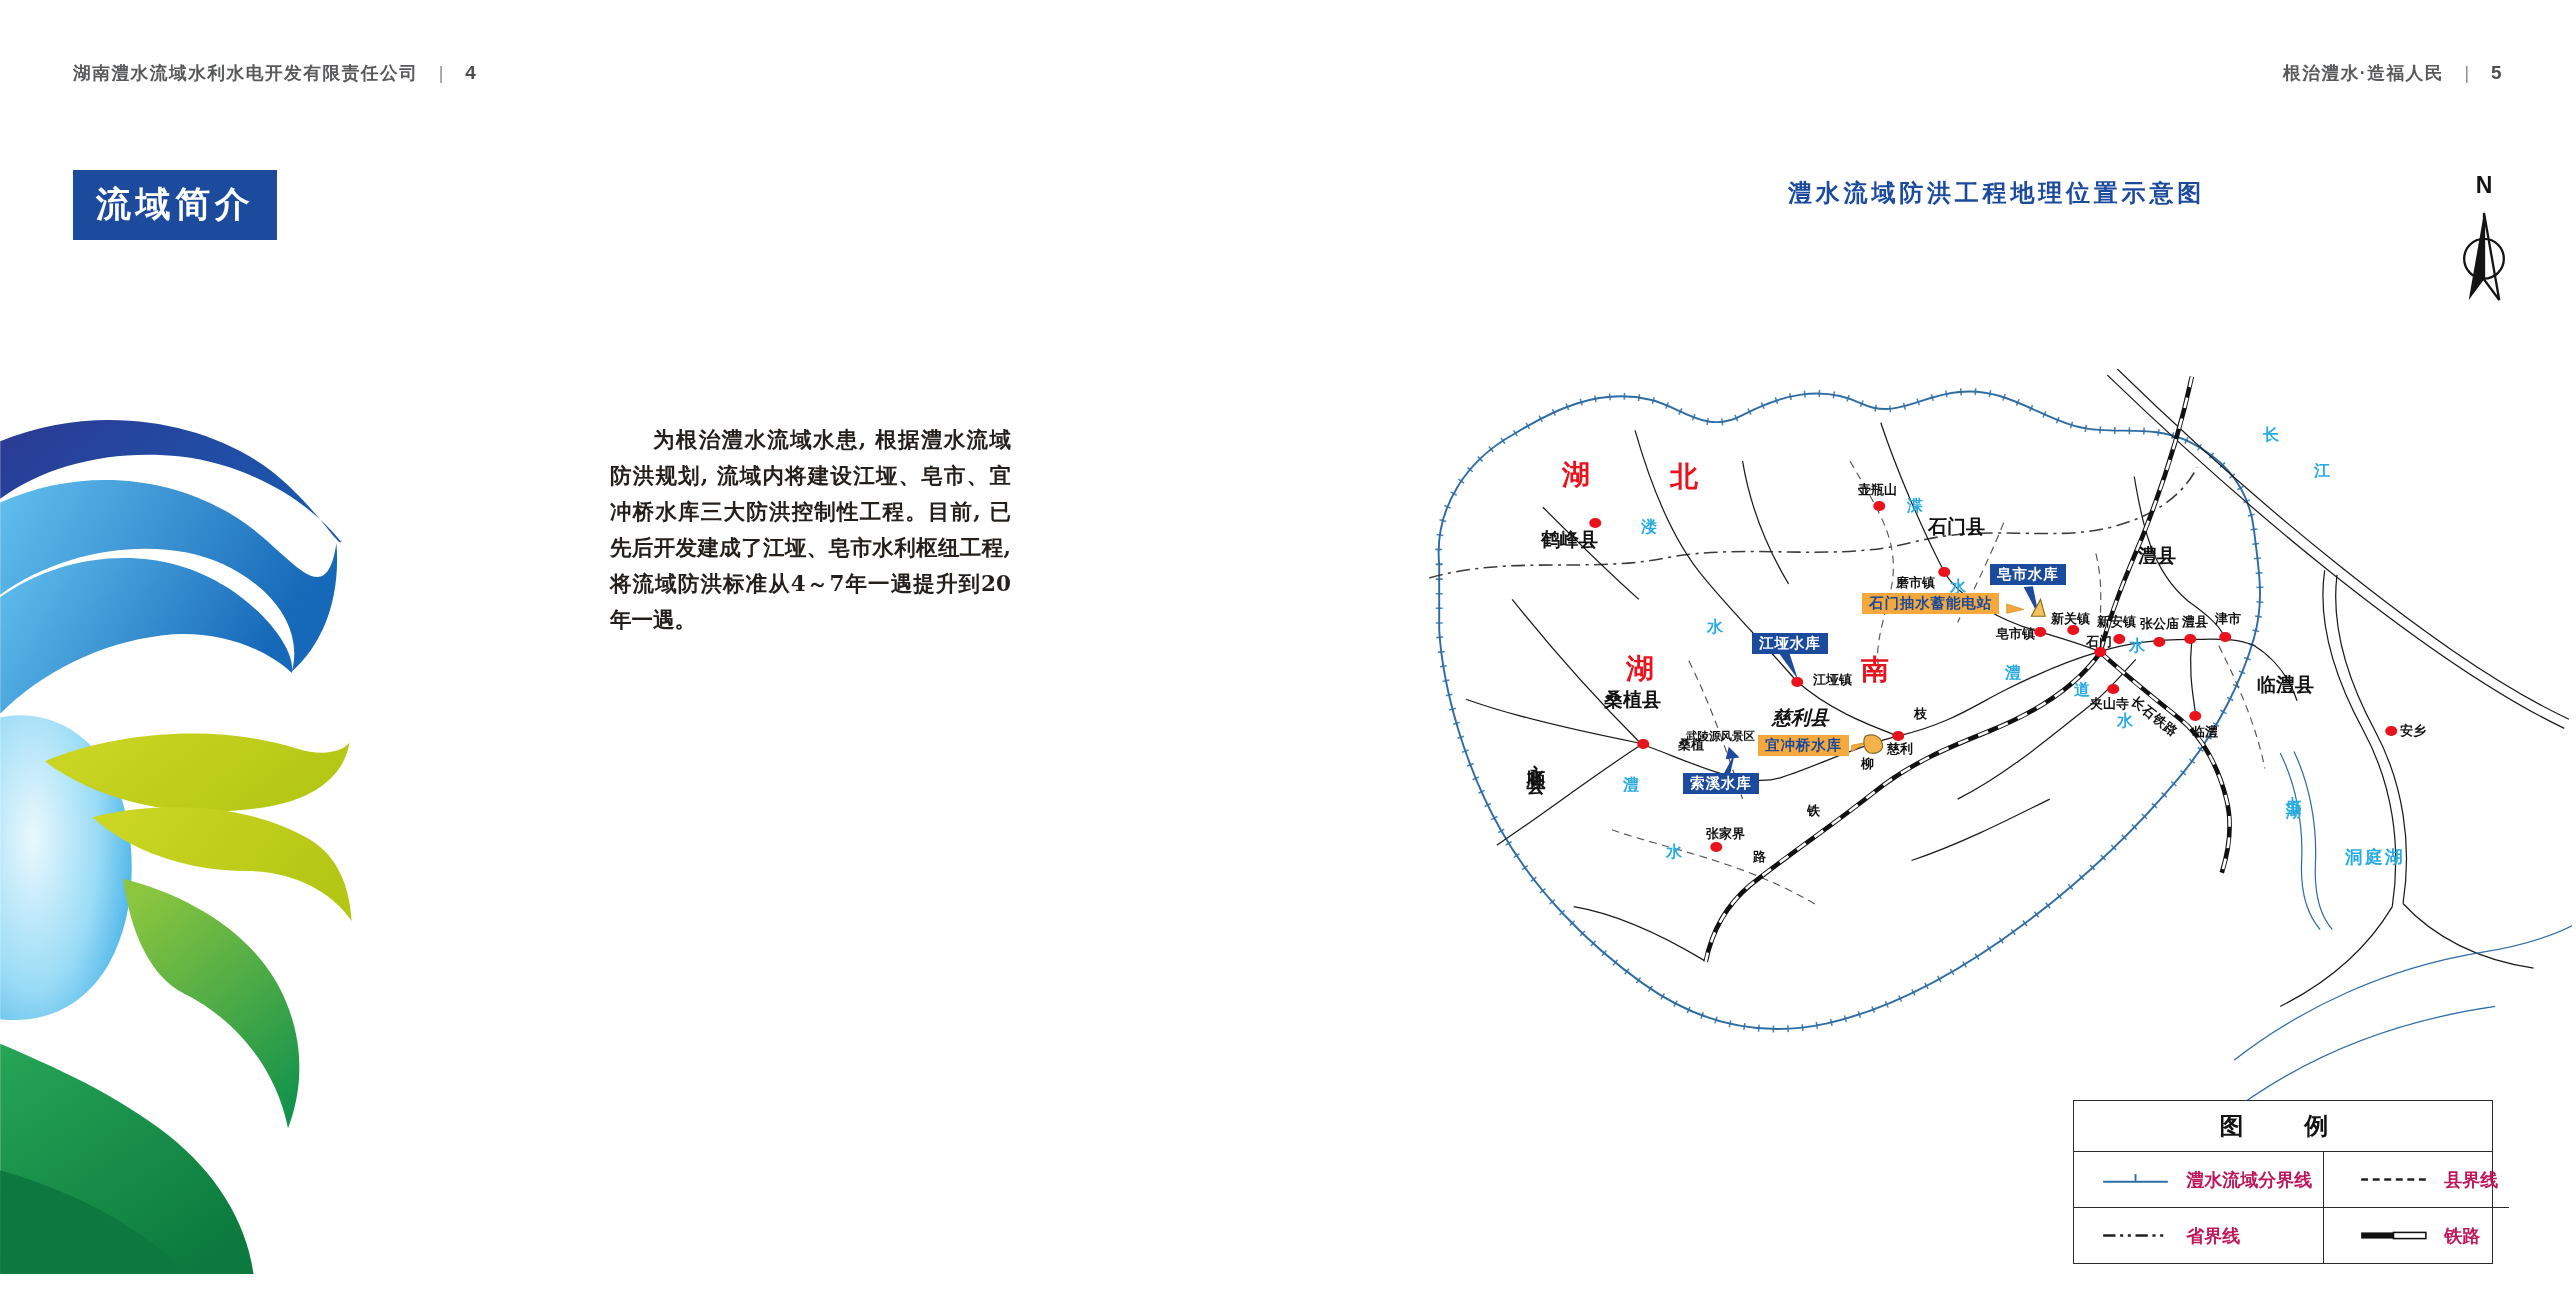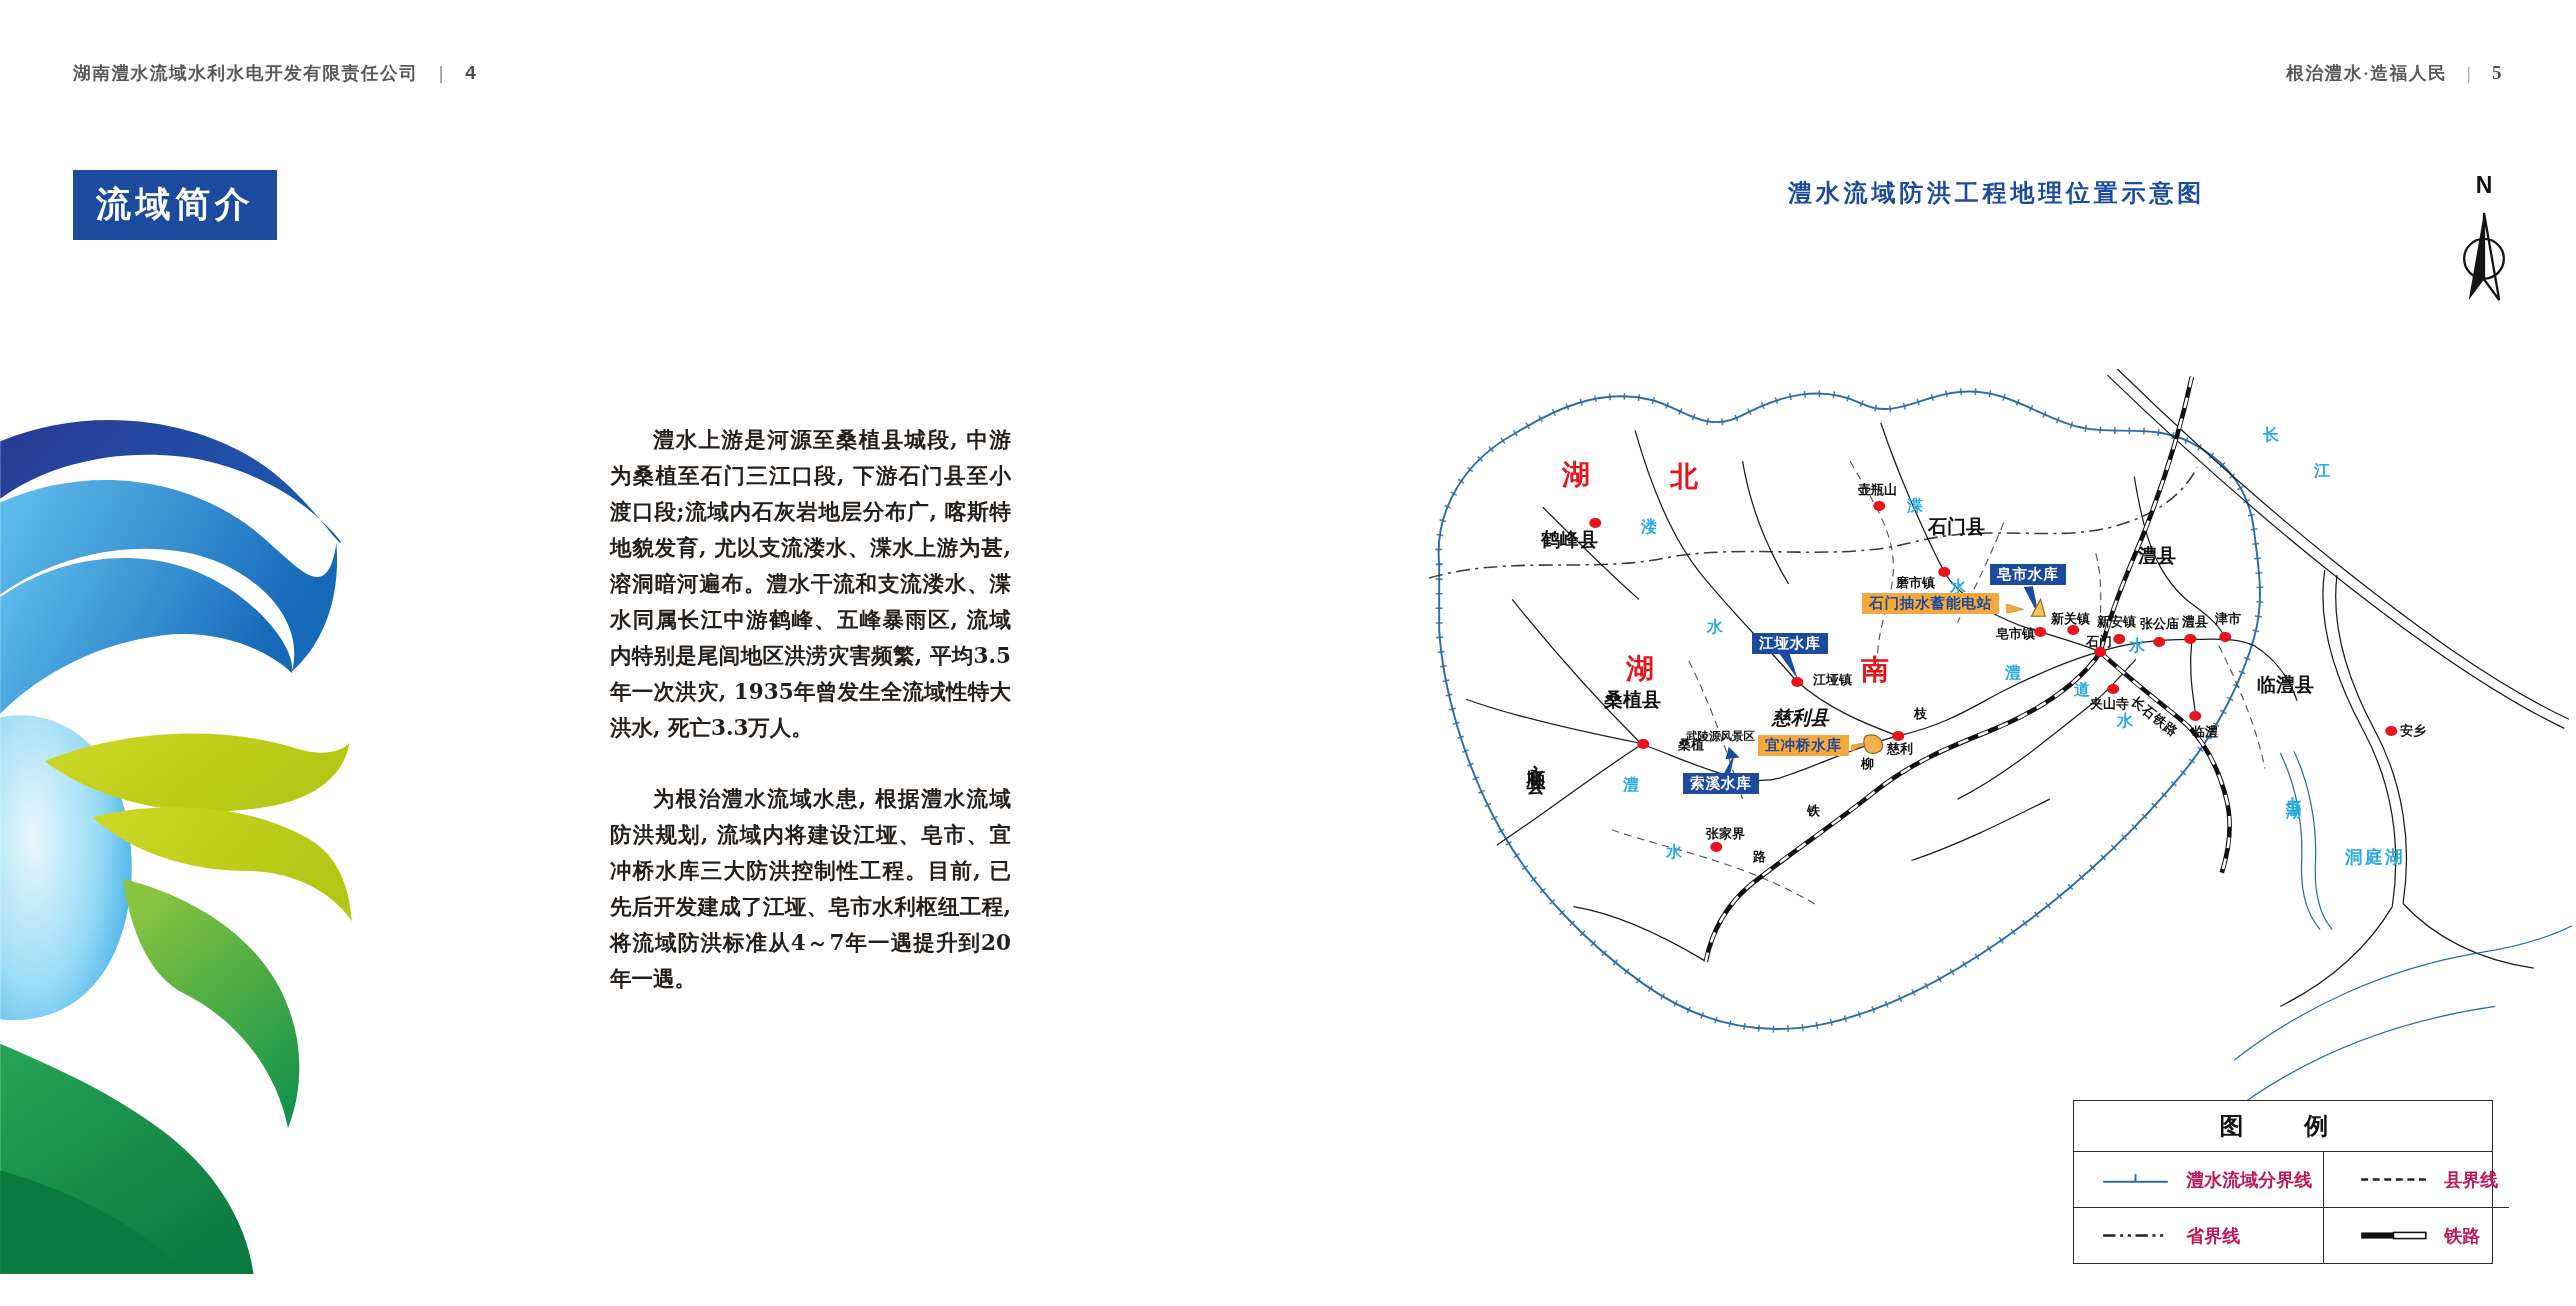--- a/index.html
+++ b/index.html
@@ -3,21 +3,21 @@
 <meta charset="utf-8">
 <style>
   html,body{margin:0;padding:0;}
   body{
     width:2576px;height:1306px;position:relative;background:#ffffff;overflow:hidden;
     font-family:"Liberation Sans",sans-serif;
   }
   
   .hdr{position:absolute;top:61px;font-size:17.7px;font-weight:bold;color:#58595b;letter-spacing:1.5px;white-space:nowrap;}
   .hdr-left{left:73px;}
-  .hdr-right{right:73px;text-align:left;font-family:Liberation Serif, serif;}
+  .hdr-right{right:73px;text-align:left;}
   .hdr .sep{margin:0 14px;color:#8a8b8d;font-weight:normal;}
   .hdr .pgno{font-size:19px;color:#4d4e50;}
 
   
   .section-title{
     position:absolute;left:73px;top:170px;background:#1c4a9c;color:#fff;
     font-size:35px;font-weight:bold;padding:10.7px 23px 12.3px;letter-spacing:4.6px;white-space:nowrap;
   }
   .intro-text{
     position:absolute;left:610px;top:422px;width:401px;
@@ -82,21 +82,20 @@
 </div>
 <div class="hdr hdr-right">
   <span>根治澧水·造福人民</span>
   <span class="sep">|</span>
   <span class="pgno">5</span>
 </div>
 
 <div class="section-title">流域简介</div>
 
 <div class="intro-text">
-  <p>澧水上游是河源至桑植县城段, 中游为桑植至石门三江口段, 下游石门县至小渡口段;流域内石灰岩地层分布广, 喀斯特地貌发育, 尤以支流溇水、渫水上游为甚, 溶洞暗河遍布。澧水干流和支流溇水、渫水同属长江中游鹤峰、五峰暴雨区, 流域内特别是尾闾地区洪涝灾害频繁, 平均3.5年一次洪灾, 1935年曾发生全流域性特大洪水, 死亡3.3万人。</p>
   <p>为根治澧水流域水患, 根据澧水流域防洪规划, 流域内将建设江垭、皂市、宜冲桥水库三大防洪控制性工程。目前, 已先后开发建成了江垭、皂市水利枢纽工程, 将流域防洪标准从4～7年一遇提升到20年一遇。</p>
 </div>
 
 <svg class="logo" viewBox="0 0 462 1140" xmlns="http://www.w3.org/2000/svg">
   <defs>
     <linearGradient id="gNavy" x1="0" y1="0" x2="1" y2="0.4">
       <stop offset="0" stop-color="#2b3a93"></stop>
         <stop offset="1" stop-color="#1b57ae"></stop>
     </linearGradient>
     <linearGradient id="gBlue" x1="0" y1="0" x2="1" y2="0.3">

